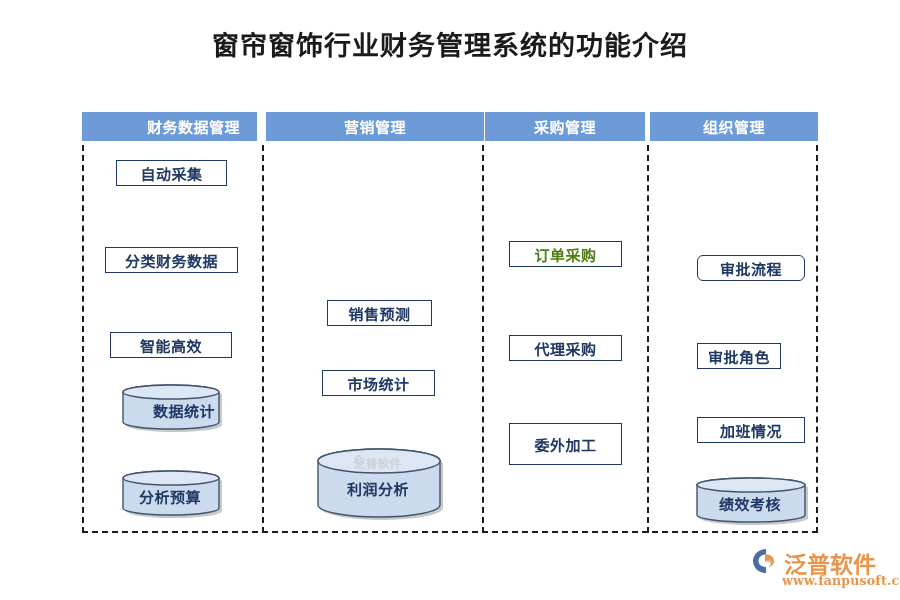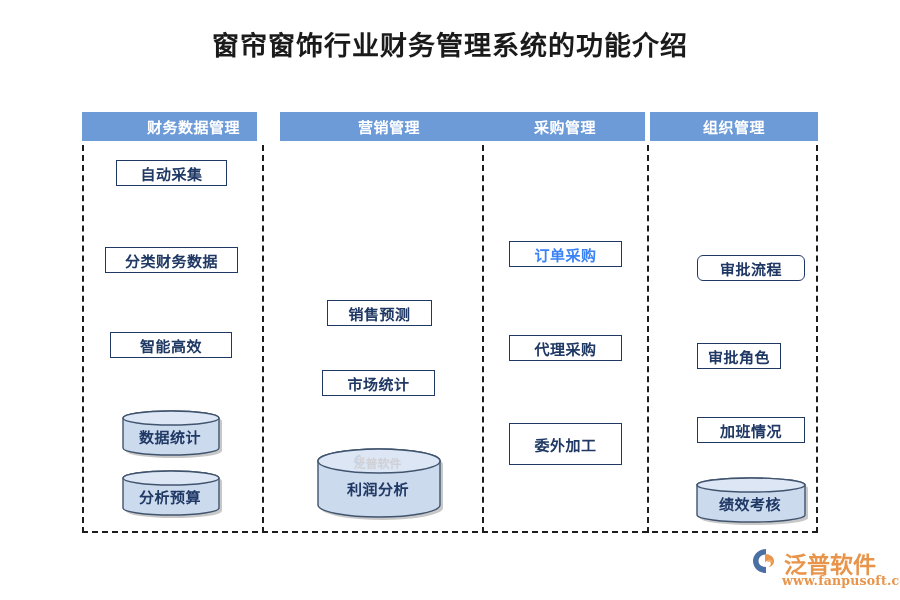--- a/index.html
+++ b/index.html
@@ -191,21 +191,21 @@
 <div id="page">
 
   <div id="page-title">窗帘窗饰行业财务管理系统的功能介绍</div>
 
   <div id="diagram-frame">
 
     <div id="header-row">
         <div class="column-header" style="left: 0px; width: 175px; background: rgb(108, 155, 216); padding-left: 48px;">
           <span>财务数据管理</span>
         </div>
-        <div class="column-header" style="left: 198px; width: 218px; background: rgb(108, 155, 216);">
+        <div class="column-header" style="left: 184px; width: 218px; background: rgb(108, 155, 216);">
           <span>营销管理</span>
         </div>
         <div class="column-header" style="left: 403px; width: 160px; background: rgb(108, 155, 216);">
           <span>采购管理</span>
         </div>
         <div class="column-header" style="left: 568px; width: 168px; background: rgb(108, 155, 216);">
           <span>组织管理</span>
         </div>
       </div>
 
@@ -215,21 +215,21 @@
         <div class="col-divider" style="left: 563px; border-left-color: rgb(28, 28, 28);"></div>
         <div class="node-box" style="left: 32px; top: 15px; width: 111px; height: 26px; border-color: rgb(31, 56, 100); color: rgb(31, 56, 100);">
           <span>自动采集</span>
         </div>
         <div class="node-box" style="left: 21px; top: 102px; width: 133px; height: 26px; border-color: rgb(31, 56, 100); color: rgb(31, 56, 100);">
           <span>分类财务数据</span>
         </div>
         <div class="node-box" style="left: 26px; top: 187px; width: 122px; height: 26px; border-color: rgb(31, 56, 100); color: rgb(31, 56, 100);">
           <span>智能高效</span>
         </div>
-        <div class="cylinder" style="left: 38px; top: 265px; width: 96px; height: 28px;">
+        <div class="cylinder" style="left: 38px; top: 239px; width: 96px; height: 28px; padding-left: 28px;">
           <svg width="102" height="50" viewBox="0 0 102 50">
             <path d="M4,11 L4,41 A48,7 0 0 0 100,41 L100,11 A48,7 0 0 0 4,11 Z" fill="#9a9a9a" opacity="0.55"></path>
             <path d="M1,8 L1,38 A48,7 0 0 0 97,38 L97,8 A48,7 0 0 0 1,8 Z" fill="#ccdaee" stroke="#41546e" stroke-width="1.4"></path>
             <ellipse cx="49" cy="8" rx="48" ry="7" fill="#dce6f4" stroke="#41546e" stroke-width="1.4"></ellipse>
           </svg>
           <div class="cylinder-label" style="top: 16px; color: rgb(31, 56, 100);">数据统计</div>
         </div>
         <div class="cylinder" style="left: 38px; top: 325px; width: 96px; height: 44px;">
           <svg width="102" height="50" viewBox="0 0 102 50">
             <path d="M4,11 L4,41 A48,7 0 0 0 100,41 L100,11 A48,7 0 0 0 4,11 Z" fill="#9a9a9a" opacity="0.55"></path>
@@ -252,21 +252,21 @@
           </svg>
           <div class="cyl-watermark" style="left: 36.6px; top: 6px;">
             <svg width="14" height="12" viewBox="0 0 30 26">
               <path d="M14 1 C6 1 1 7 1 13 C1 19 6 25 14 25 L14 19 C9 19 6.5 16.5 6.5 13 C6.5 9.5 9 6.5 14 6.5 Z" fill="#9fb4cc"></path>
               <path d="M13 6 C18 6 22 9 22 13 C22 16 20 18.5 16.5 19 C19 17.5 19.5 15 18 13.5 C16.5 12 13.5 12.5 13 15 Z" fill="#d8b89a"></path>
             </svg>
             <span class="wm-text">泛普软件</span>
           </div>
           <div class="cylinder-label" style="top: 30px; color: rgb(31, 56, 100); text-align: center;">利润分析</div>
         </div>
-        <div class="node-box" style="left: 425px; top: 96px; width: 113px; height: 26px; border-color: rgb(31, 56, 100); color: #3b82f6;">
+        <div class="node-box" style="left: 425px; top: 96px; width: 113px; height: 26px; border-color: rgb(31, 56, 100); color: #4d7c0f;">
           <span>订单采购</span>
         </div>
         <div class="node-box" style="left: 425px; top: 190px; width: 113px; height: 26px; border-color: rgb(31, 56, 100); color: rgb(31, 56, 100);">
           <span>代理采购</span>
         </div>
         <div class="node-box" style="left: 425px; top: 278px; width: 113px; height: 42px; border-color: rgb(31, 56, 100); color: rgb(31, 56, 100);">
           <span>委外加工</span>
         </div>
         <div class="node-box" style="left: 613px; top: 110px; width: 108px; height: 26px; border-color: rgb(31, 56, 100); color: rgb(31, 56, 100); border-radius: 6px;">
           <span>审批流程</span>

